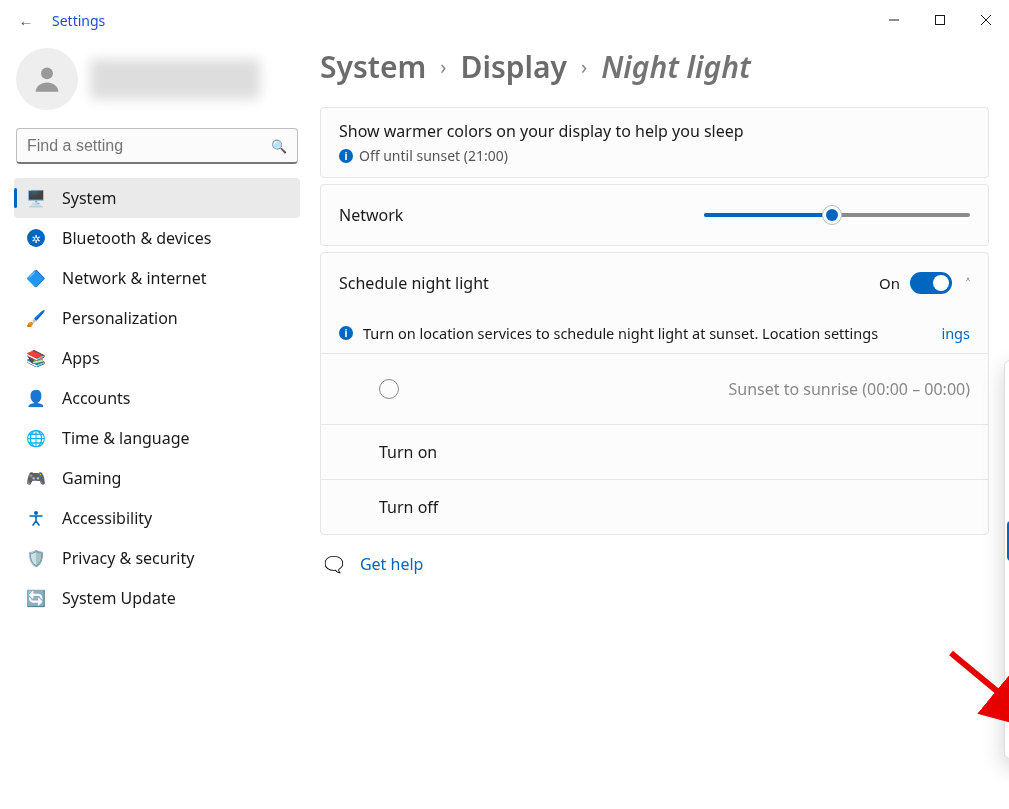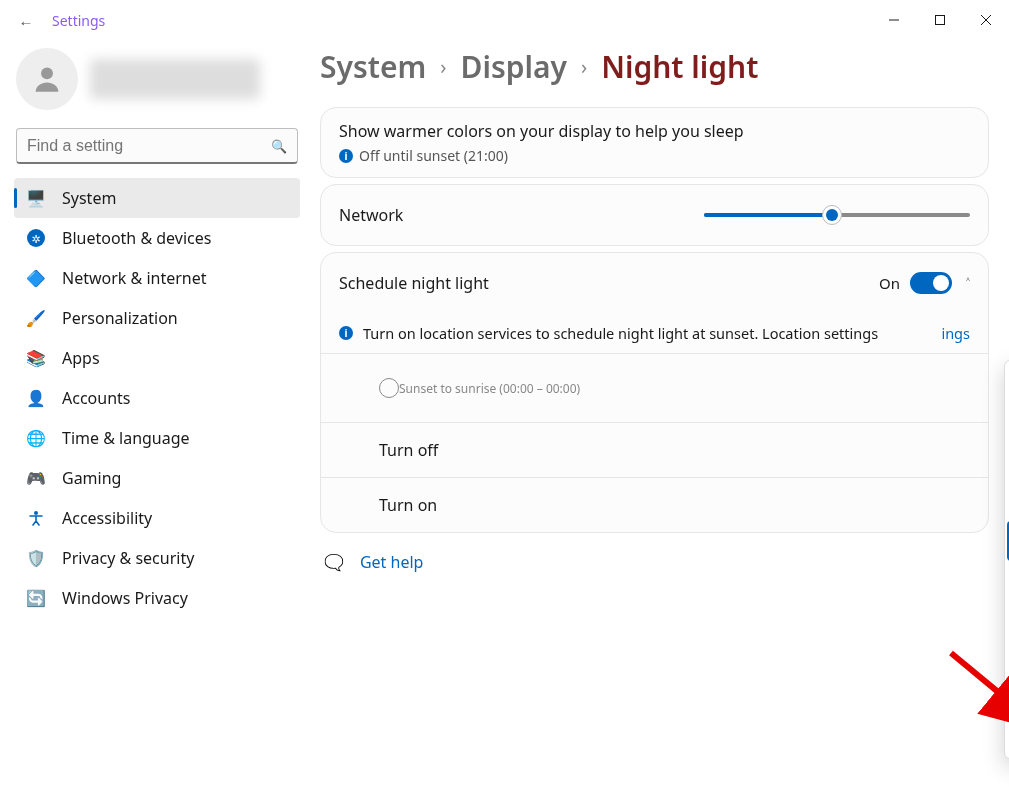--- a/index.html
+++ b/index.html
@@ -1,21 +1,21 @@
 <!DOCTYPE html>
 <html><head>
 <meta charset="utf-8">
 <style>
   * { box-sizing: border-box; margin: 0; padding: 0; }
   html, body { width: 1009px; height: 809px; font-family: "Segoe UI", system-ui, sans-serif; background: #ffffff; color: #1a1a1a; overflow: hidden; }
 
   
   .titlebar { height: 40px; display: flex; align-items: center; padding-left: 10px; }
   .titlebar .back { width: 32px; text-align: center; color: #555; font-size: 15px; }
-  .titlebar .title { font-size: 14px; margin-left: 10px; color: #8b5cf6; }
+  .titlebar .title { font-size: 14px; margin-left: 10px; color: #1d4ed8; }
   .titlebar .spacer { flex: 1; }
   .winbtn { width: 46px; height: 32px; display: flex; align-items: center; justify-content: center; color: #222; }
   .winbtn svg { width: 12px; height: 12px; stroke: #1a1a1a; fill: none; stroke-width: 1; }
 
   .body { display: flex; height: calc(100% - 40px); }
 
   
   .left { width: 308px; padding: 0 8px 0 14px; display: flex; flex-direction: column; }
   .account { display: flex; align-items: center; gap: 12px; padding: 8px 2px 18px 2px; }
   .avatar { width: 62px; height: 62px; border-radius: 50%; background: #eeeeee; display: flex; align-items: center; justify-content: center; }
@@ -29,23 +29,23 @@
   .nav { display: flex; flex-direction: column; gap: 0; }
   .nav-item { display: flex; align-items: center; height: 40px; padding-left: 12px; gap: 16px; border-radius: 4px; font-size: 16px; color: #1a1a1a; position: relative; }
   .nav-item.active { background: #eaeaea; }
   .nav-item.active::before { content: ""; position: absolute; left: 0; top: 10px; bottom: 10px; width: 3px; background: #0067c0; border-radius: 2px; }
   .nav-item .ni-icon { width: 20px; display: flex; justify-content: center; align-items: center; font-size: 16px; }
 
   
   .right { flex: 1; padding: 6px 20px 0 12px; position: relative; }
   .breadcrumb { display: flex; align-items: center; gap: 14px; font-size: 30px; font-weight: 600; color: #6b6b6b; margin-bottom: 20px; }
   .breadcrumb .sep { font-size: 20px; color: #888; font-weight: 400; }
-  .breadcrumb .current { color: #7f1d1d; }
-
-  .card { border: 1px solid #e6e6e6; border-radius: 16px; background: #fcfcfc; margin-bottom: 6px; }
+  .breadcrumb .current { color: #737373; font-style: italic; }
+
+  .card { border: 1px solid #e6e6e6; border-radius: 4px; background: #fcfcfc; margin-bottom: 6px; }
   .card-row { display: flex; align-items: center; padding: 14px 18px; min-height: 60px; }
 
   .desc-card .card-row { align-items: flex-start; padding: 12px 18px; }
   .desc-left { flex: 1; }
   .desc-title { font-size: 16px; color: #1a1a1a; }
   .desc-sub { font-size: 14px; color: #555; display: flex; align-items: center; gap: 6px; margin-top: 4px; }
   .info-dot { width: 14px; height: 14px; background: #0067c0; color: #fff; border-radius: 50%; font-size: 10px; display: inline-flex; align-items: center; justify-content: center; font-weight: 700; }
   .btn-outline { border: 1px solid #c9c9c9; background: #fcfcfc; border-radius: 4px; padding: 7px 14px; font-size: 15px; font-family: inherit; }
 
   .slider-row { display: flex; align-items: center; }
@@ -61,21 +61,21 @@
   .schedule-row .onlabel { font-size: 15px; margin-right: 10px; text-align: center; }
   .toggle { width: 42px; height: 22px; border-radius: 11px; background: #0067c0; position: relative; margin-right: 14px; }
   .toggle::after { content: ""; position: absolute; right: 3px; top: 3px; width: 16px; height: 16px; background: #fff; border-radius: 50%; }
   .chev { font-size: 14px; color: #555; }
 
   .info-bar { display: flex; align-items: center; gap: 10px; padding: 10px 18px; font-size: 14.5px; border-bottom: 1px solid #e6e6e6; color: #1a1a1a; }
   .info-bar .flex { flex: 1; white-space: nowrap; overflow: hidden; text-overflow: ellipsis; }
   .linklike { color: #0067c0; }
 
   .radio-block { padding: 12px 18px 12px 58px; border-bottom: 1px solid #e6e6e6; }
-  .radio-opt { display: flex; align-items: center; font-size: 12px; padding: 12px 0; }
+  .radio-opt { display: flex; align-items: center; gap: 12px; font-size: 16px; padding: 12px 0; justify-content: space-between; }
   .radio { width: 20px; height: 20px; border: 1px solid #8a8a8a; border-radius: 50%; display: inline-flex; align-items: center; justify-content: center; }
   .radio.checked { border-color: #0067c0; }
   .radio.checked::after { content: ""; width: 12px; height: 12px; border-radius: 50%; background: #0067c0; }
   .radio-opt.disabled { color: #888; }
 
   .time-row { display: flex; align-items: center; padding: 16px 18px 16px 58px; border-bottom: 1px solid #e6e6e6; font-size: 16px; }
   .time-row:last-child { border-bottom: none; }
 
   .help { display: flex; align-items: center; gap: 16px; margin-top: 18px; padding-left: 4px; }
   .help-icon { font-size: 16px; color: #333; }
@@ -182,21 +182,21 @@
             </svg>
           </span>
           <span>Accessibility</span>
         </div>
         <div class="nav-item">
           <span class="ni-icon">🛡️</span>
           <span>Privacy &amp; security</span>
         </div>
         <div class="nav-item">
           <span class="ni-icon">🔄</span>
-          <span>Windows Privacy</span>
+          <span>System Update</span>
         </div>
       </div>
   </div>
 
   <div class="right">
     <div class="breadcrumb">
       <span>System</span>
       <span class="sep">›</span>
       <span>Display</span>
       <span class="sep">›</span>
@@ -238,24 +238,24 @@
         <span class="flex">Turn on location services to schedule night light at sunset. Location settings</span>
         <span class="linklike">ings</span>
       </div>
       <div class="radio-block">
         <div class="radio-opt disabled">
           <span class="radio"></span>
           <span>Sunset to sunrise (00:00 – 00:00)</span>
         </div>
       </div>
       <div class="time-row">
+        <span>Turn on</span>
+      </div>
+      <div class="time-row">
         <span>Turn off</span>
-      </div>
-      <div class="time-row">
-        <span>Turn on</span>
       </div>
     </div>
 
     <div class="help">
       <span class="help-icon">🗨️</span>
       <a href="#">Get help</a>
     </div>
 
     <div class="picker">
       <div class="sel-band"></div>

